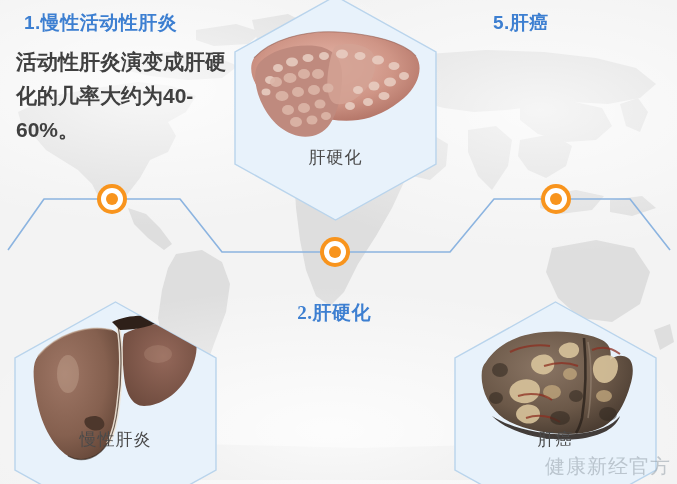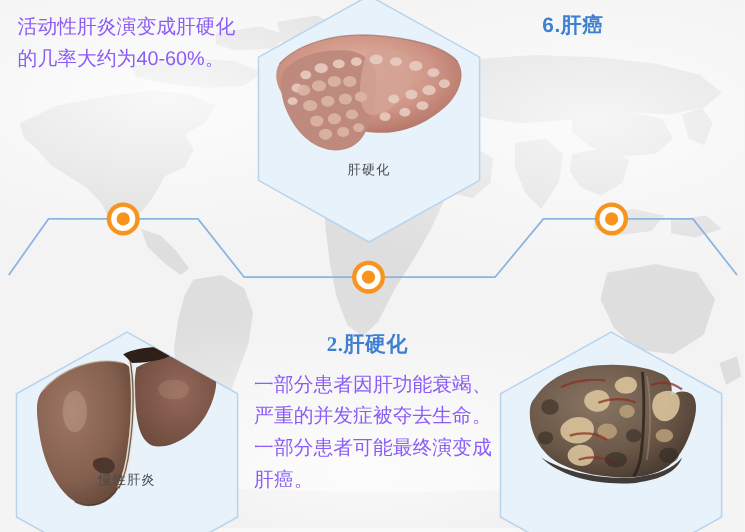--- a/index.html
+++ b/index.html
@@ -77,21 +77,21 @@
   .hex {
     position: absolute;
     z-index: 3;
   }
   .hex svg { display: block; }
   .hex-label {
     position: absolute;
     left: 0;
     width: 100%;
     text-align: center;
-    font-size: 12px;
+    font-size: 17px;
     color: #4a4a4a;
     letter-spacing: 1px;
     white-space: nowrap;
   }
 
   #hex-top    { left: 232px; top: -6px;  width: 207px; height: 228px; }
   #hex-bl     { left: 12px;  top: 300px; width: 207px; height: 228px; }
   #hex-br     { left: 452px; top: 300px; width: 207px; height: 228px; }
 
   #hex-top .hex-label { top: 152px; }
@@ -102,24 +102,25 @@
   .text-block { position: absolute; z-index: 5; }
   .sec-title {
     font-size: 19px;
     font-weight: bold;
     color: #3d7fd1;
     margin: 0 0 9px 0;
     white-space: nowrap;
     letter-spacing: 0.5px;
   }
   .sec-body {
-    font-size: 18px;
-    color: #8b5cf6;
+    font-size: 21px;
+    color: #404040;
     line-height: 1.62;
     margin: 0;
+    font-weight: bold;
   }
   #block-1 { left: 16px;  top: 10px;  width: 212px; }
   #block-1 .sec-title { padding-left: 8px; }
   #block-3 { left: 455px; top: 10px;  width: 214px; }
   #block-3 .sec-title { padding-left: 38px; }
   #block-2 { left: 231px; top: 300px; width: 216px; }
   #block-2 .sec-title { text-align: center; padding-right: 10px; font-family: Liberation Serif, serif; }
 
   
   #watermark {
@@ -349,33 +350,35 @@
           <ellipse cx="44" cy="98" rx="7" ry="6"></ellipse>
           <ellipse cx="108" cy="118" rx="10" ry="7"></ellipse>
           <ellipse cx="156" cy="114" rx="9" ry="7"></ellipse>
           <ellipse cx="124" cy="96" rx="7" ry="6"></ellipse>
         </g>
 
         <path d="M40 116 C62 130 96 136 124 134 C146 132 160 126 168 116
                  C164 128 150 136 126 139 C94 142 58 134 40 116 Z" fill="#241c16" opacity="0.85"></path>
       </g>
     </svg>
+    <div class="hex-label">肝癌</div>
   </div>
 
   <div class="node-dot" id="dot-left"></div>
   <div class="node-dot" id="dot-center"></div>
   <div class="node-dot" id="dot-right"></div>
 
   <div class="text-block" id="block-1">
+    <div class="sec-title">1.慢性活动性肝炎</div>
     <div class="sec-body">活动性肝炎演变成肝硬化的几率大约为40-60%。</div>
   </div>
 
   <div class="text-block" id="block-3">
-    <div class="sec-title">6.肝癌</div>
+    <div class="sec-title">5.肝癌</div>
   </div>
 
   <div class="text-block" id="block-2">
     <div class="sec-title">2.肝硬化</div>
-    <div class="sec-body">一部分患者因肝功能衰竭、严重的并发症被夺去生命。一部分患者可能最终演变成肝癌。</div>
-  </div>
-
+  </div>
+
+  <div id="watermark">健康新经官方</div>
 
 </div>
 
 </body></html>

